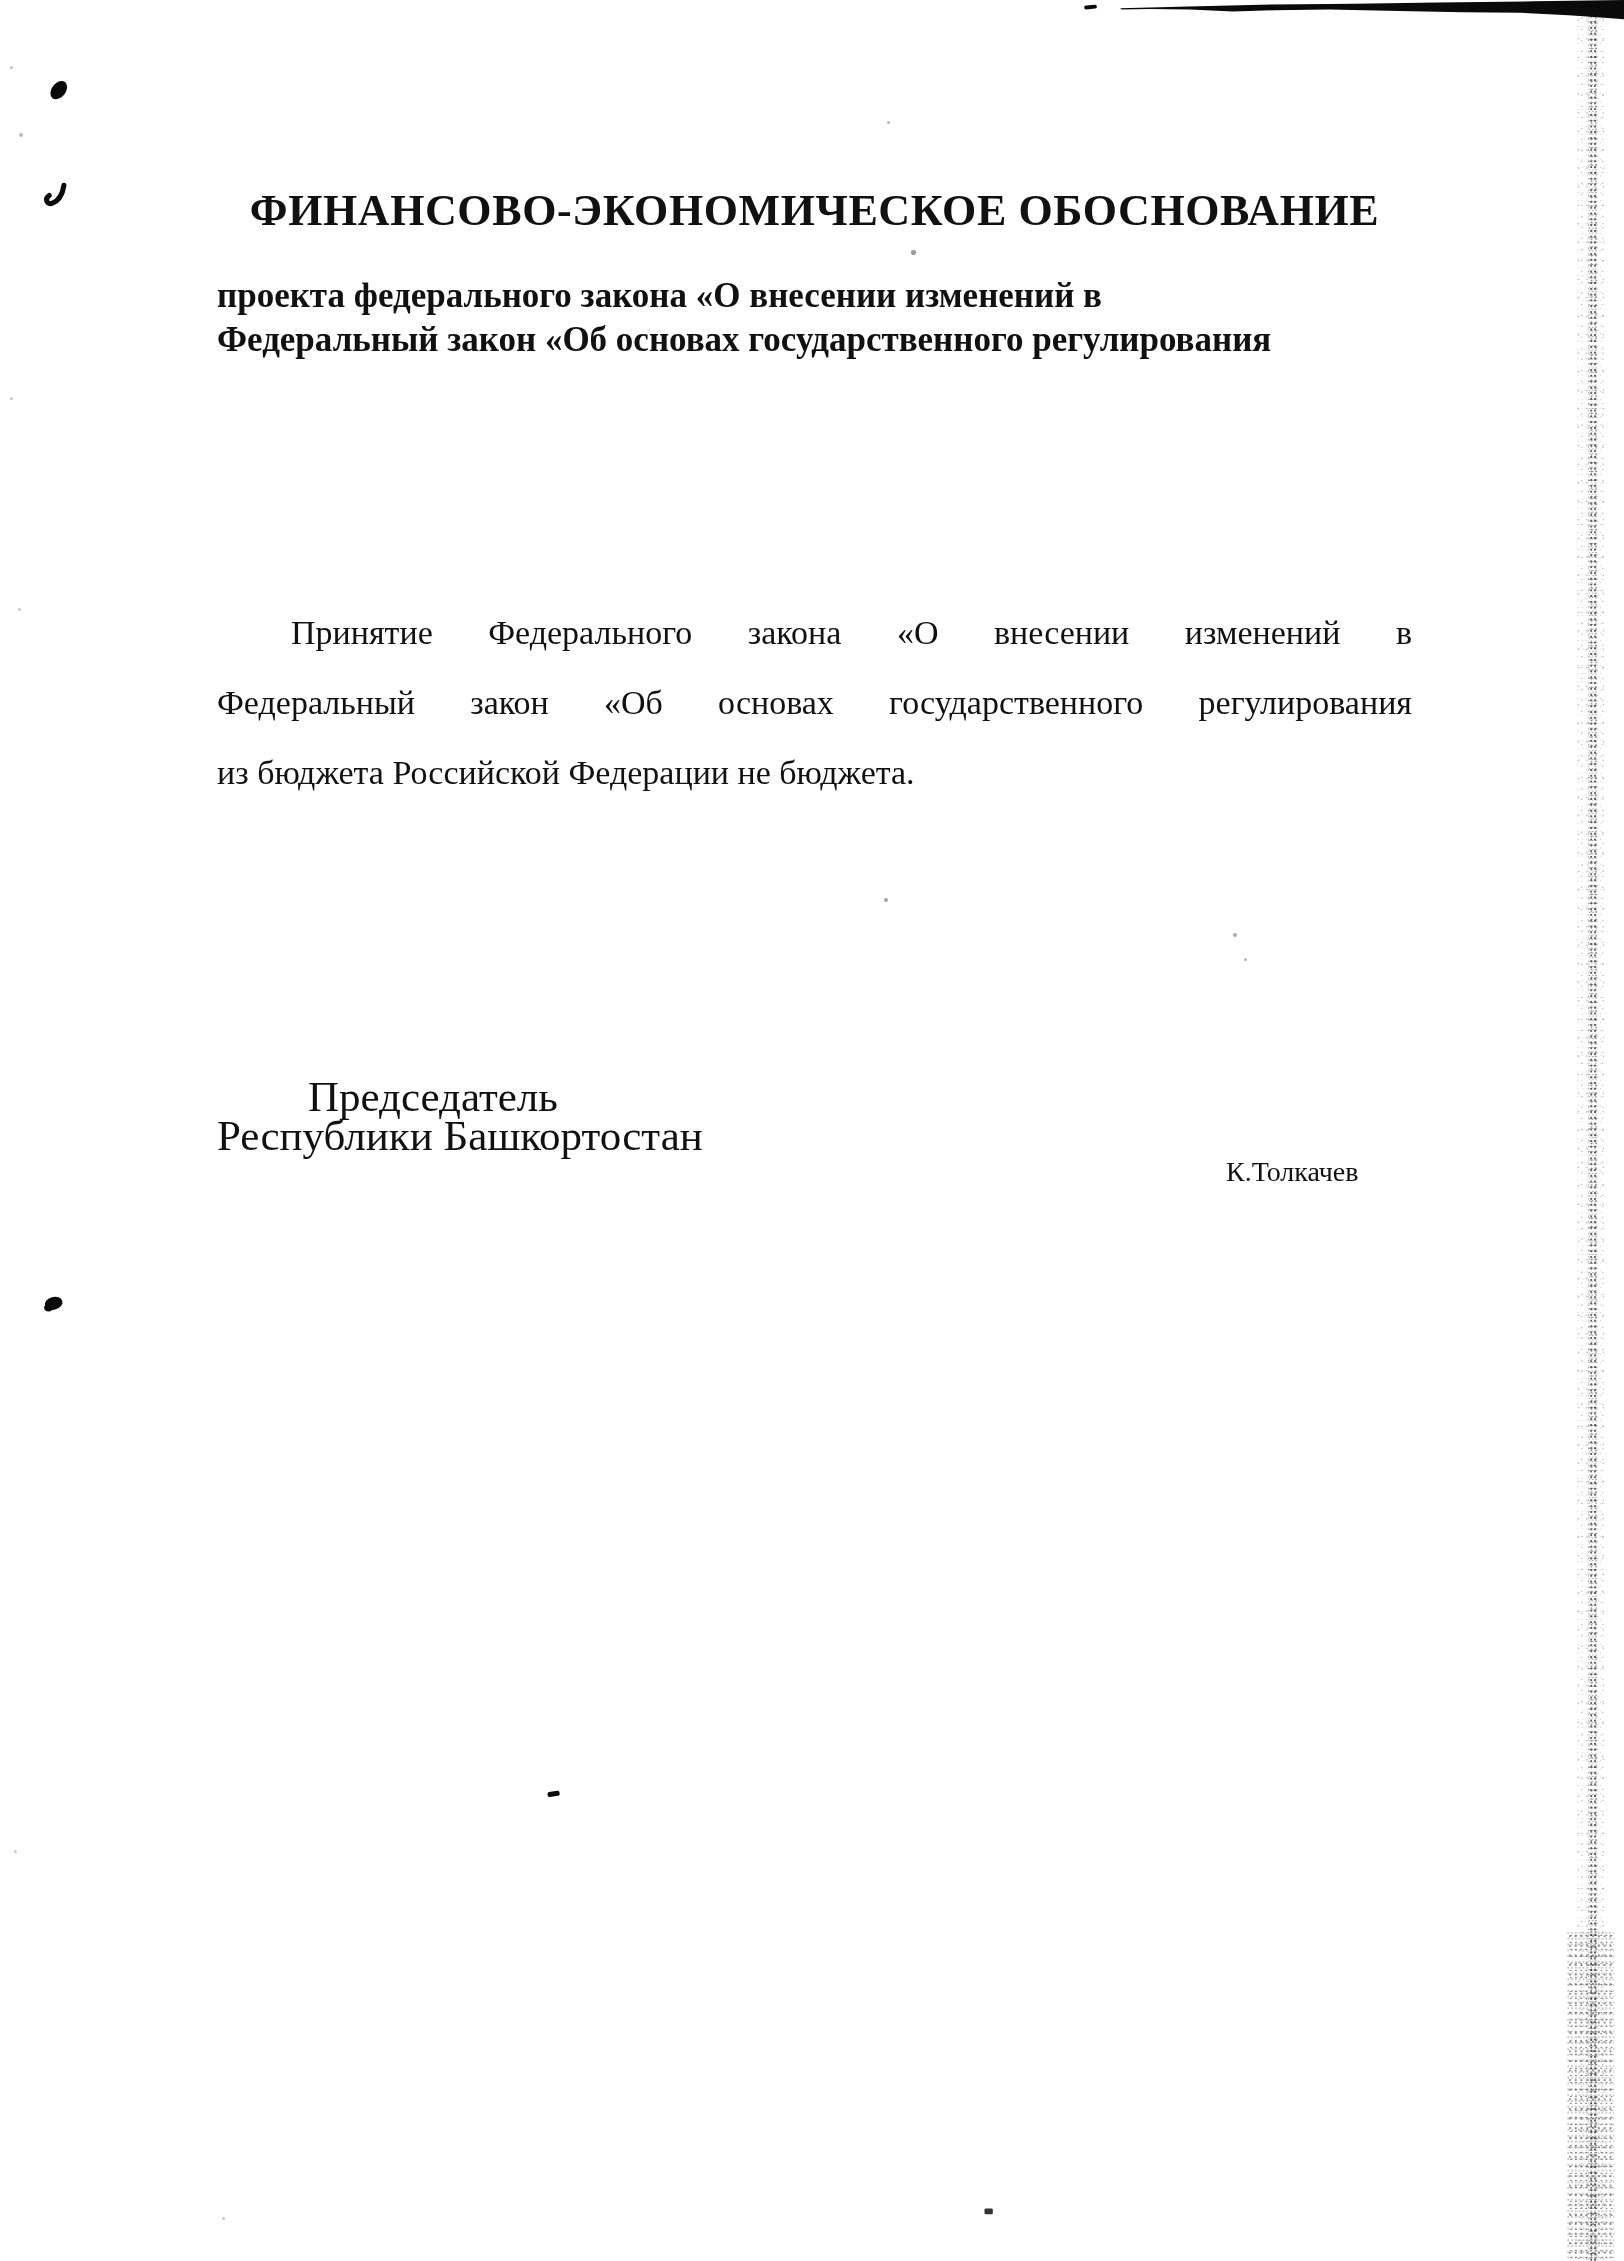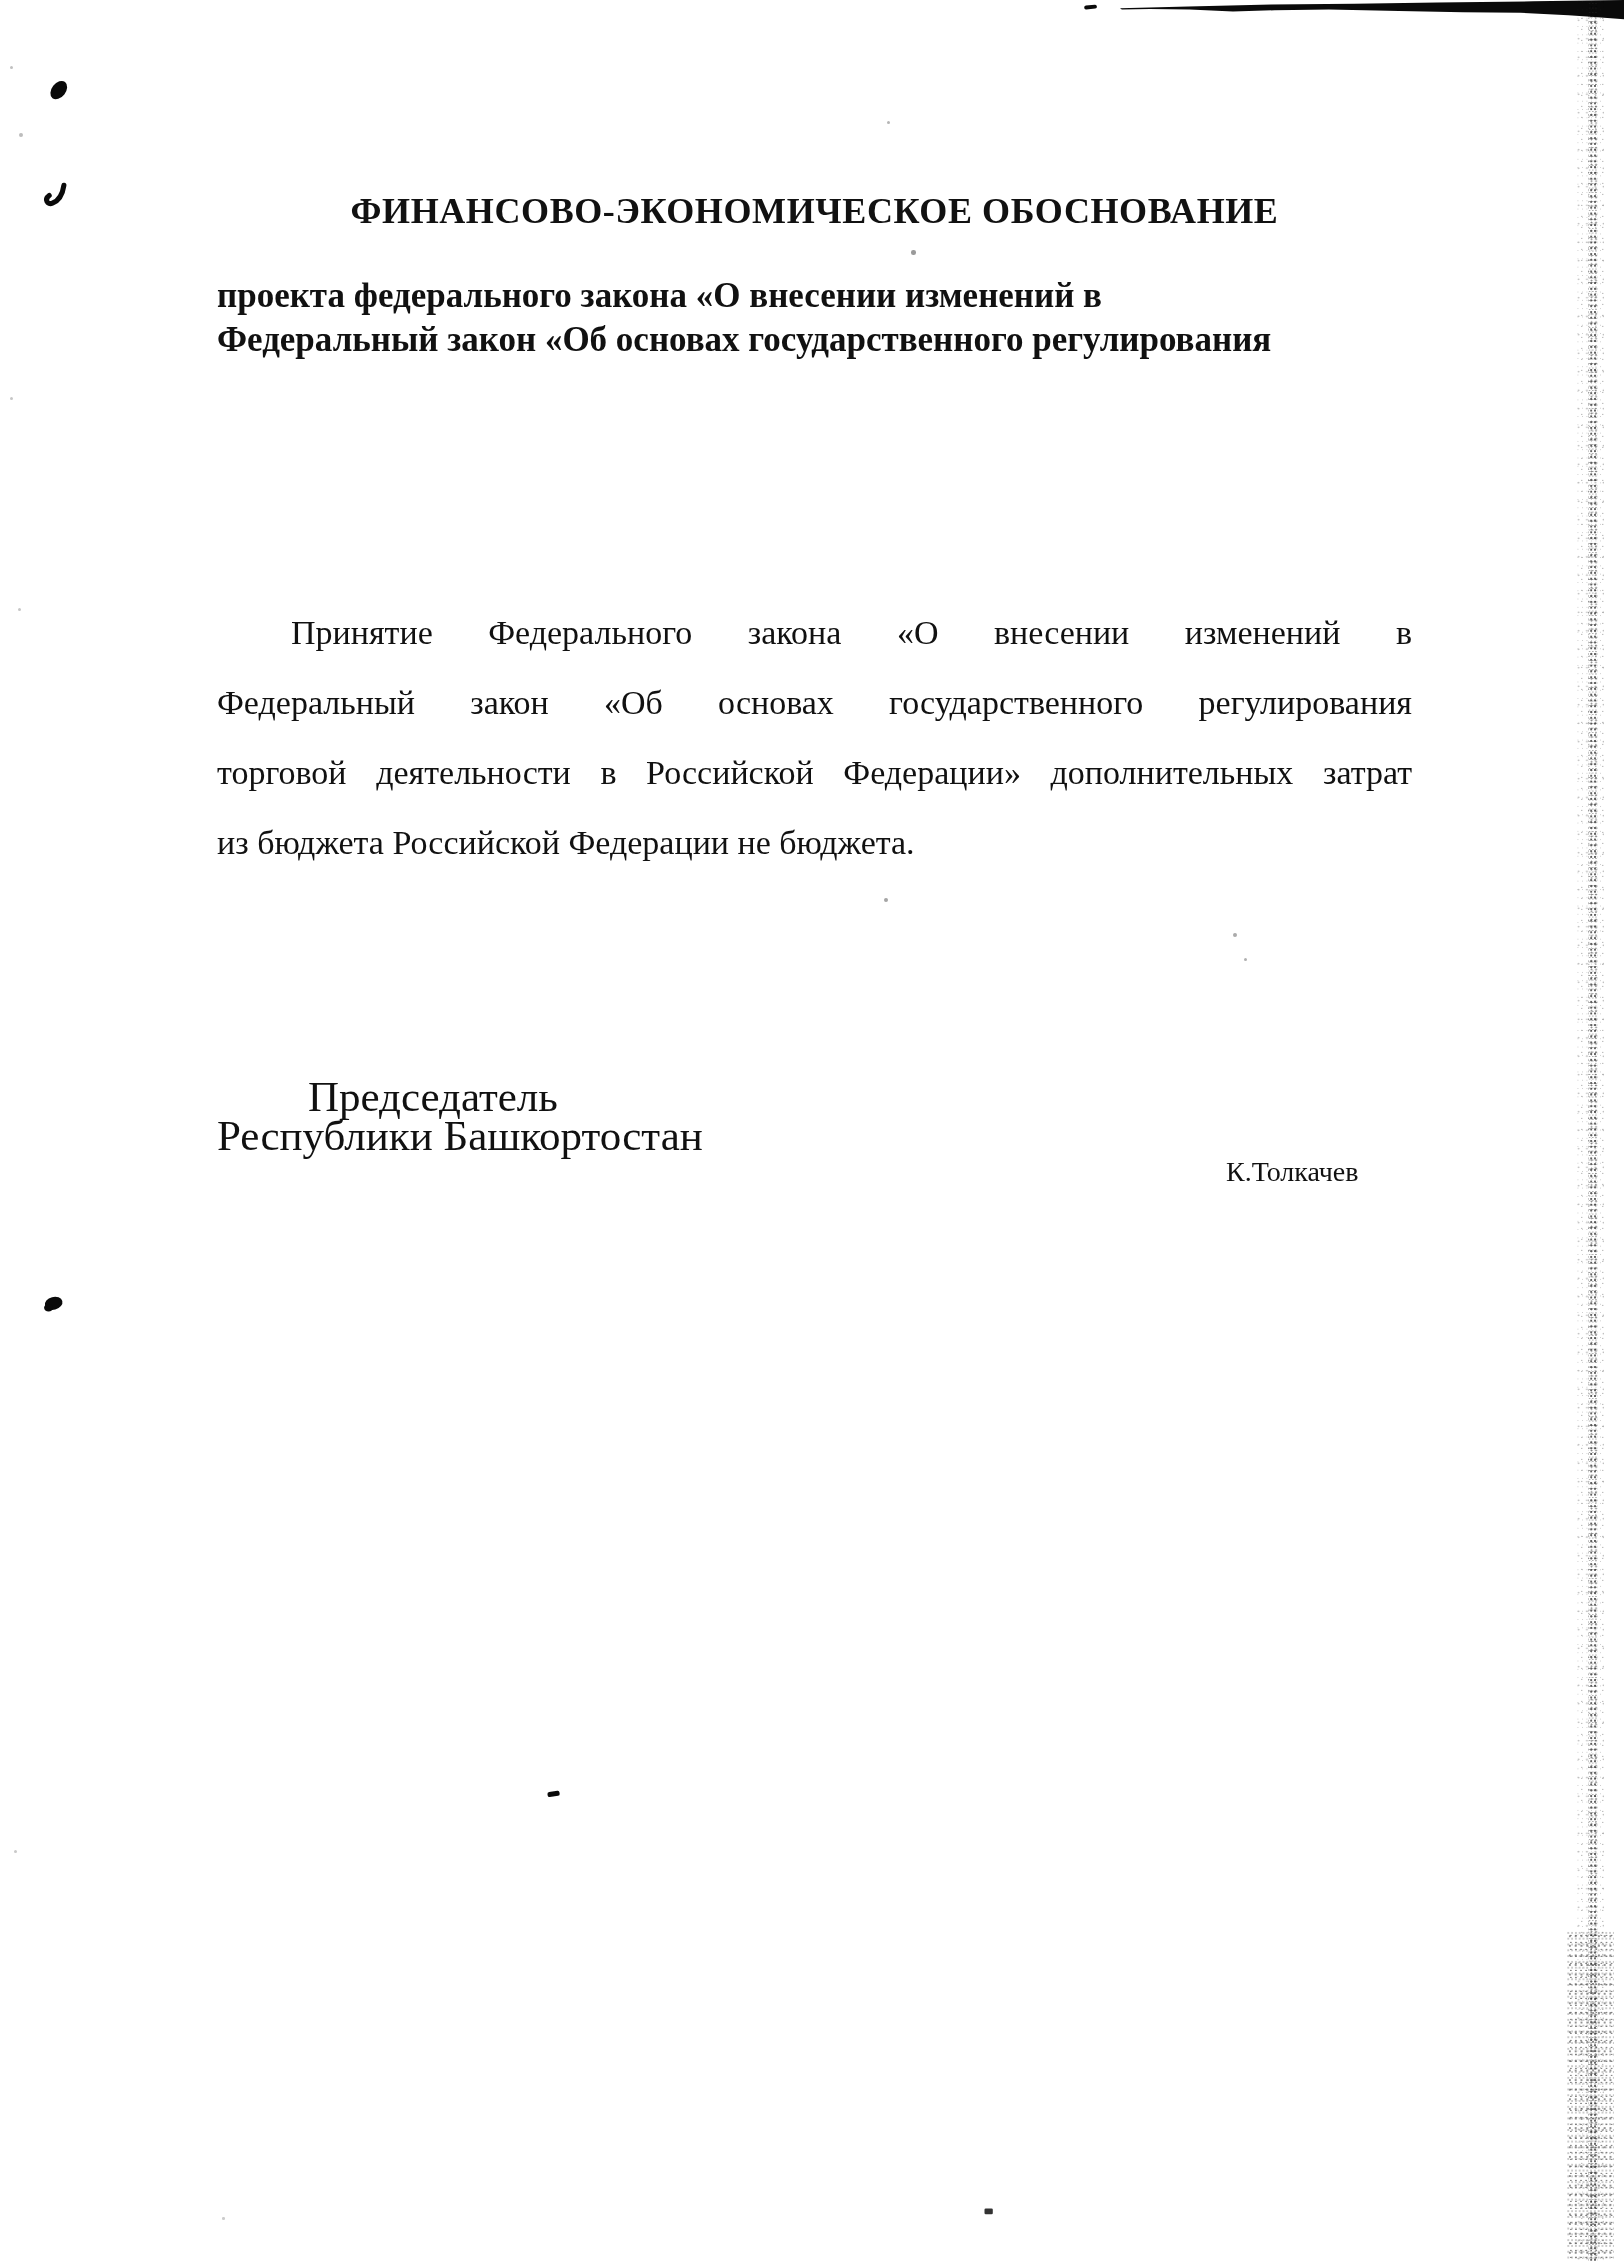--- a/index.html
+++ b/index.html
@@ -8,21 +8,21 @@
     width:1624px;height:2261px;
     background:#ffffff;
     overflow:hidden;
     font-family:"Liberation Serif","DejaVu Serif",serif;
     color:#111111;
   }
   
   .col{position:absolute;left:217px;width:1195px;}
   .title{
     top:192px;text-align:center;font-weight:bold;
-    font-size:36px;line-height:38px;letter-spacing:0.6px;white-space:nowrap;
+    font-size:44px;line-height:38px;letter-spacing:0.6px;white-space:nowrap;
   }
   .subtitle{top:274px;text-align:left;font-weight:bold;font-size:35px;line-height:44px;}
   .subtitle .sline{white-space:nowrap;}
   .bodytext{top:598px;font-size:34px;line-height:70px;}
   .bline{height:70px;overflow:hidden;}
   .just{text-align:justify;}
   .just::after{content:"";display:inline-block;width:100%;height:0;}
   .indent{text-indent:74px;}
   .sigrole{top:1077px;font-size:43px;line-height:39px;}
   .sigrole .rline{white-space:nowrap;}
@@ -88,21 +88,20 @@
   <div class="col title">ФИНАНСОВО-ЭКОНОМИЧЕСКОЕ ОБОСНОВАНИЕ</div>
 
   <div class="col subtitle">
     <div class="sline">проекта федерального закона «О внесении изменений в</div>
     <div class="sline">Федеральный закон «Об основах государственного регулирования</div>
   </div>
 
   <div class="col bodytext">
     <div class="bline just indent">Принятие Федерального закона «О внесении изменений в</div>
     <div class="bline just">Федеральный закон «Об основах государственного регулирования</div>
-    <div class="bline just">торговой деятельности в Российской Федерации» дополнительных затрат</div>
     <div class="bline">из бюджета Российской Федерации не бюджета.</div>
   </div>
 
   <div class="col sigrole">
     <div class="rline rindent">Председатель</div>
     <div class="rline">Республики Башкортостан</div>
   </div>
 
   <svg class="sig-svg" width="524" height="268" viewBox="1260 1580 2080 2000">
     <g fill="none" stroke="#141414" stroke-width="9" stroke-linecap="round" stroke-linejoin="round" transform="translate(-1260,-1580) scale(1) translate(1260,1580) translate(-1260,-1580)">

